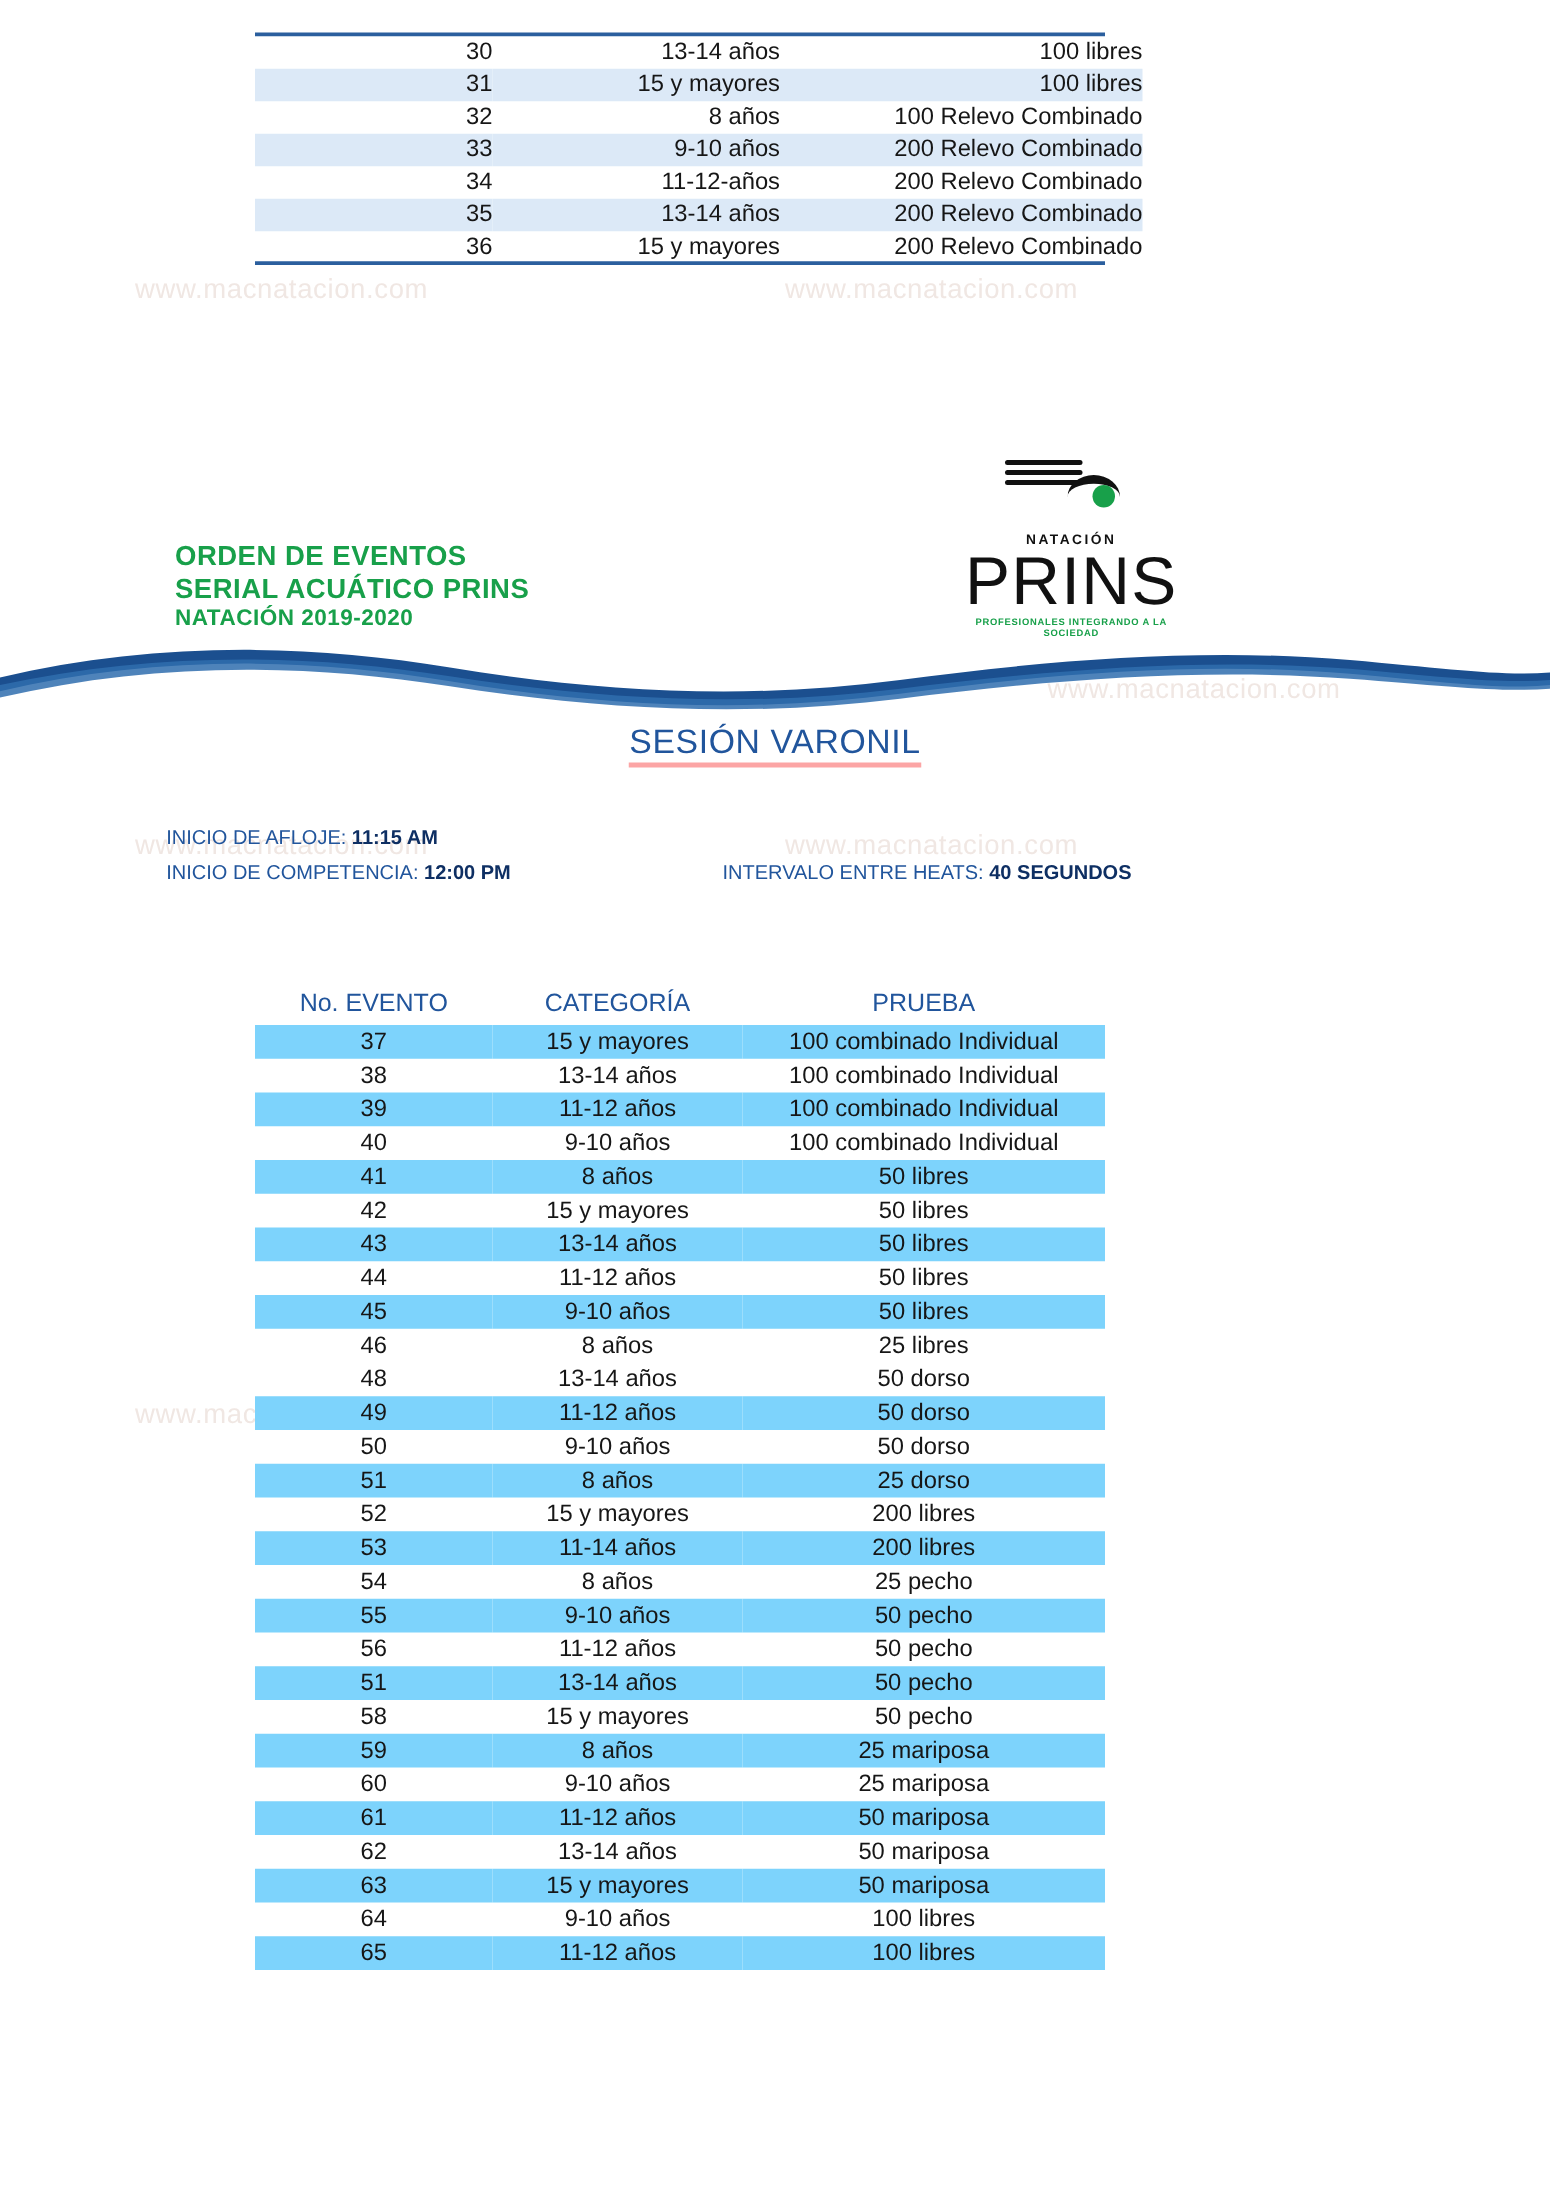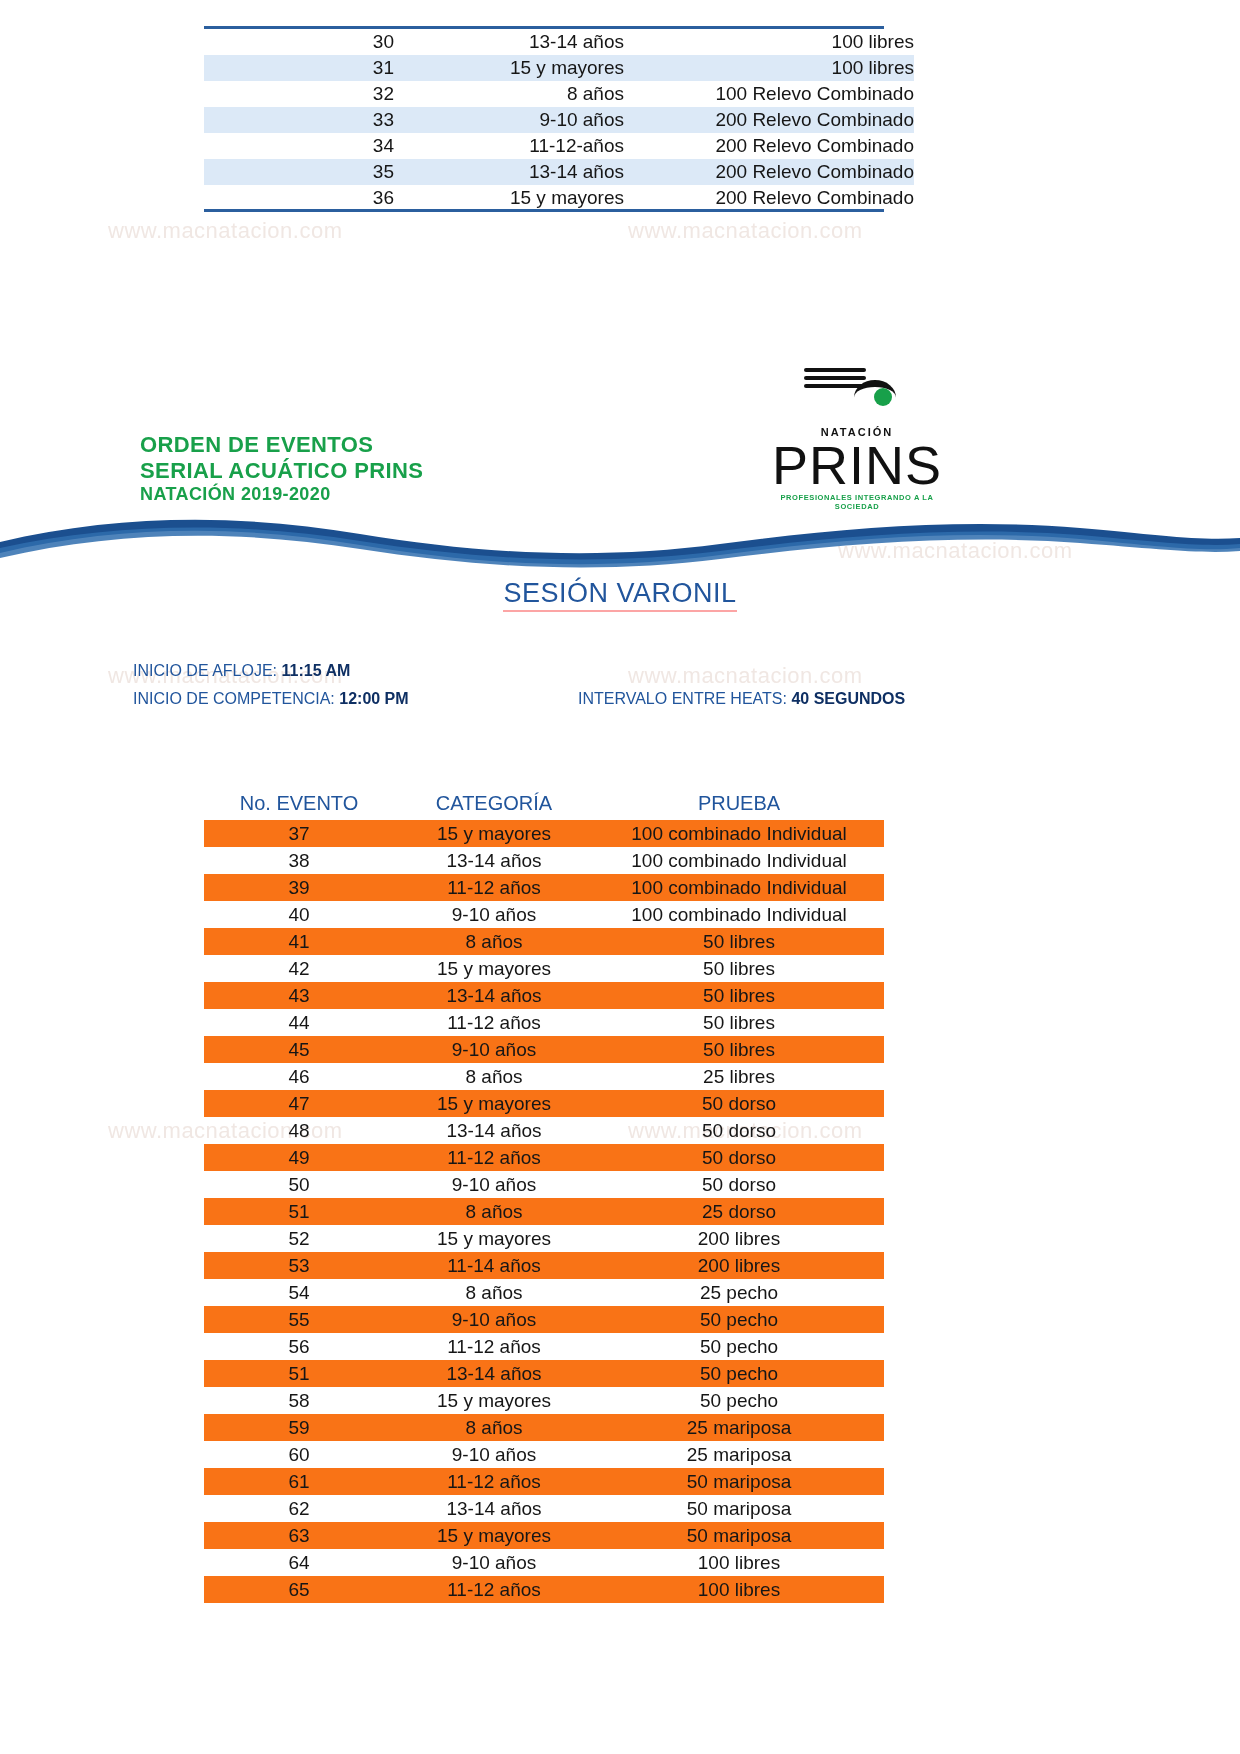--- a/index.html
+++ b/index.html
@@ -154,21 +154,21 @@
     left: 0;
     top: 578px;
     width: 1240px;
     text-align: center;
     font-size: 27px;
     color: #21559c;
     letter-spacing: 0.5px;
     z-index: 3;
   }
   .session-title span {
-    border-bottom: 2px solid #fca5a5;
+    border-bottom: 4px solid #fca5a5;
     padding-bottom: 2px;
   }
 
   
   .info {
     position: absolute;
     z-index: 3;
     font-size: 16px;
     color: #21559c;
     white-space: nowrap;
@@ -198,21 +198,21 @@
     padding: 2px 0 5px 0;
     text-align: center;
   }
   table.main td {
     font-size: 19px;
     text-align: center;
     padding: 2.5px 0;
     color: #161616;
   }
   table.main tr.alt td {
-    background: #f97316;
+    background: #7dd3fc;
   }
   table.main .col-num { width: 190px; }
   table.main .col-cat { width: 200px; }
   table.main .col-pru { width: 290px; }
 </style>
 </head>
 <body>
 
 <div id="watermark-layer">
     <div class="wm" style="left: 108px; top: 218px;">www.macnatacion.com</div>
@@ -364,25 +364,20 @@
         <tr class="alt">
           <td class="col-num">45</td>
           <td class="col-cat">9-10 años</td>
           <td class="col-pru">50 libres</td>
         </tr>
         <tr>
           <td class="col-num">46</td>
           <td class="col-cat">8 años</td>
           <td class="col-pru">25 libres</td>
         </tr>
-        <tr class="alt">
-          <td class="col-num">47</td>
-          <td class="col-cat">15 y mayores</td>
-          <td class="col-pru">50 dorso</td>
-        </tr>
         <tr>
           <td class="col-num">48</td>
           <td class="col-cat">13-14 años</td>
           <td class="col-pru">50 dorso</td>
         </tr>
         <tr class="alt">
           <td class="col-num">49</td>
           <td class="col-cat">11-12 años</td>
           <td class="col-pru">50 dorso</td>
         </tr>

